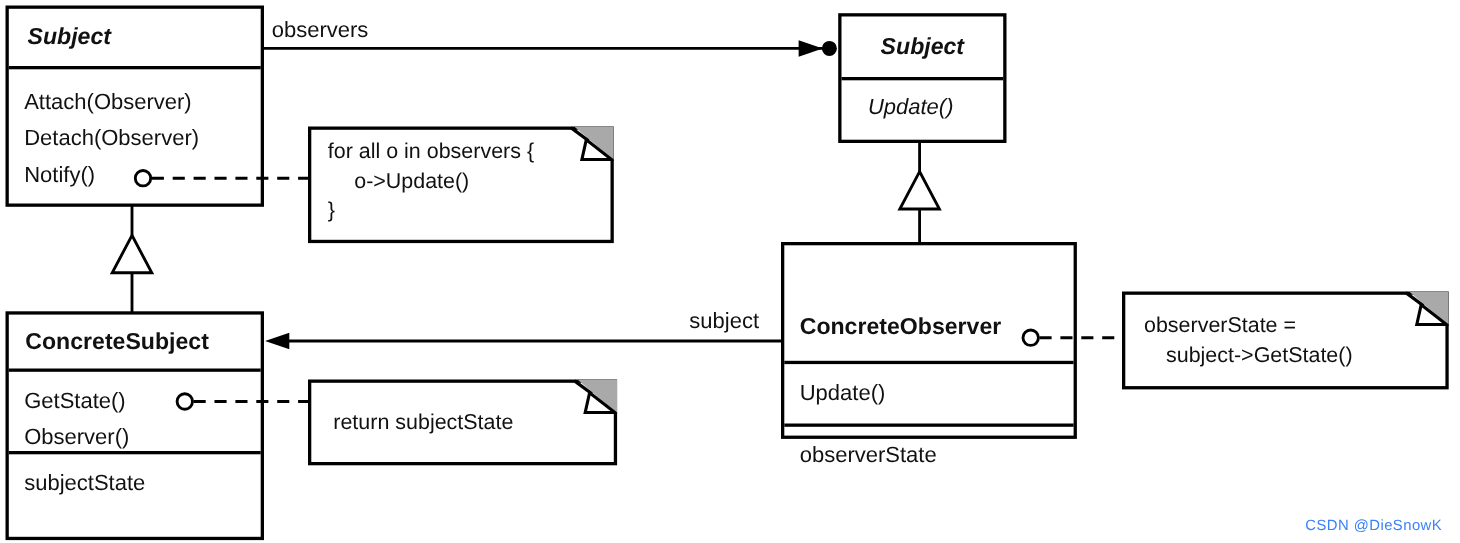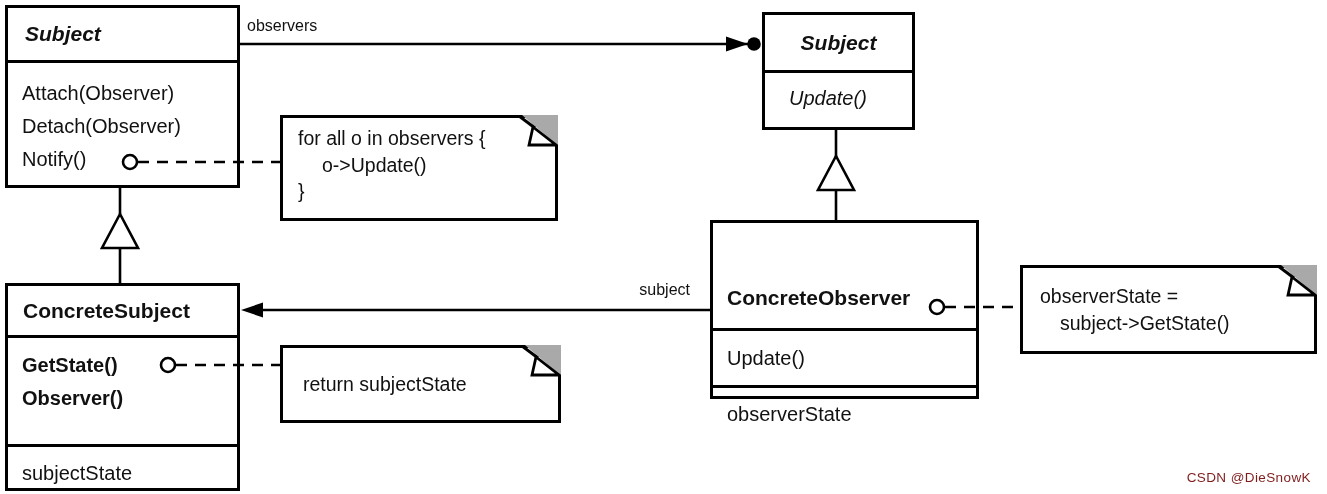--- a/index.html
+++ b/index.html
@@ -32,30 +32,30 @@
     box-sizing:border-box;
     background:transparent;
     font-size:19.5px;
     line-height:26.5px;
     z-index:1;
   }
   .dogear{position:absolute;top:-3px;right:-3px;z-index:2;}
   .indent1{padding-left:24px;}
   .assoc-label{
     position:absolute;
-    font-size:16px;
+    font-size:20px;
     z-index:1;
     white-space:nowrap;
   }
   .watermark{
     position:absolute;
     right:16px;
     bottom:9px;
     font-size:13.5px;
-    color:#7f1d1d;
+    color:#3b82f6;
     z-index:1;
     letter-spacing:0.4px;
   }
 </style>
 </head>
 <body>
 
 <div id="canvas">
 
   <svg id="wires" width="1327" height="494" viewBox="0 0 1327 494">
@@ -94,21 +94,21 @@
     </div>
   </div>
 
   <div class="cbox abstract" style="left:762px;top:12px;width:153px;height:118px;">
     <div class="comp title-comp" style="height:55px;justify-content:center;">Subject</div>
     <div class="comp divided" style="height:54px;display:flex;align-items:center;padding-left:24px;font-size:20px;font-style:italic;">Update()</div>
   </div>
 
   <div class="cbox" style="left:5px;top:283px;width:235px;height:208px;">
     <div class="comp title-comp" style="height:49px;padding-left:15px;">ConcreteSubject</div>
-    <div class="comp divided methods-comp" style="height:109px;padding:11px 0 0 14px;font-weight:bold;">
+    <div class="comp divided methods-comp" style="height:75px;padding:11px 0 0 14px;">
       <div class="row">GetState()</div>
       <div class="row">Observer()</div>
     </div>
     <div class="comp divided attr-comp" style="height:56px;padding-left:14px;">subjectState</div>
   </div>
 
   <div class="cbox" style="left:710px;top:220px;width:269px;height:179px;">
     <div class="comp title-comp" style="height:60px;padding-left:14px;margin-top:45px;">ConcreteObserver</div>
     <div class="comp divided" style="height:57px;display:flex;align-items:center;padding-left:14px;font-size:20px;">Update()</div>
     <div class="comp divided attr-comp" style="height:56px;padding-left:14px;">observerState</div>

